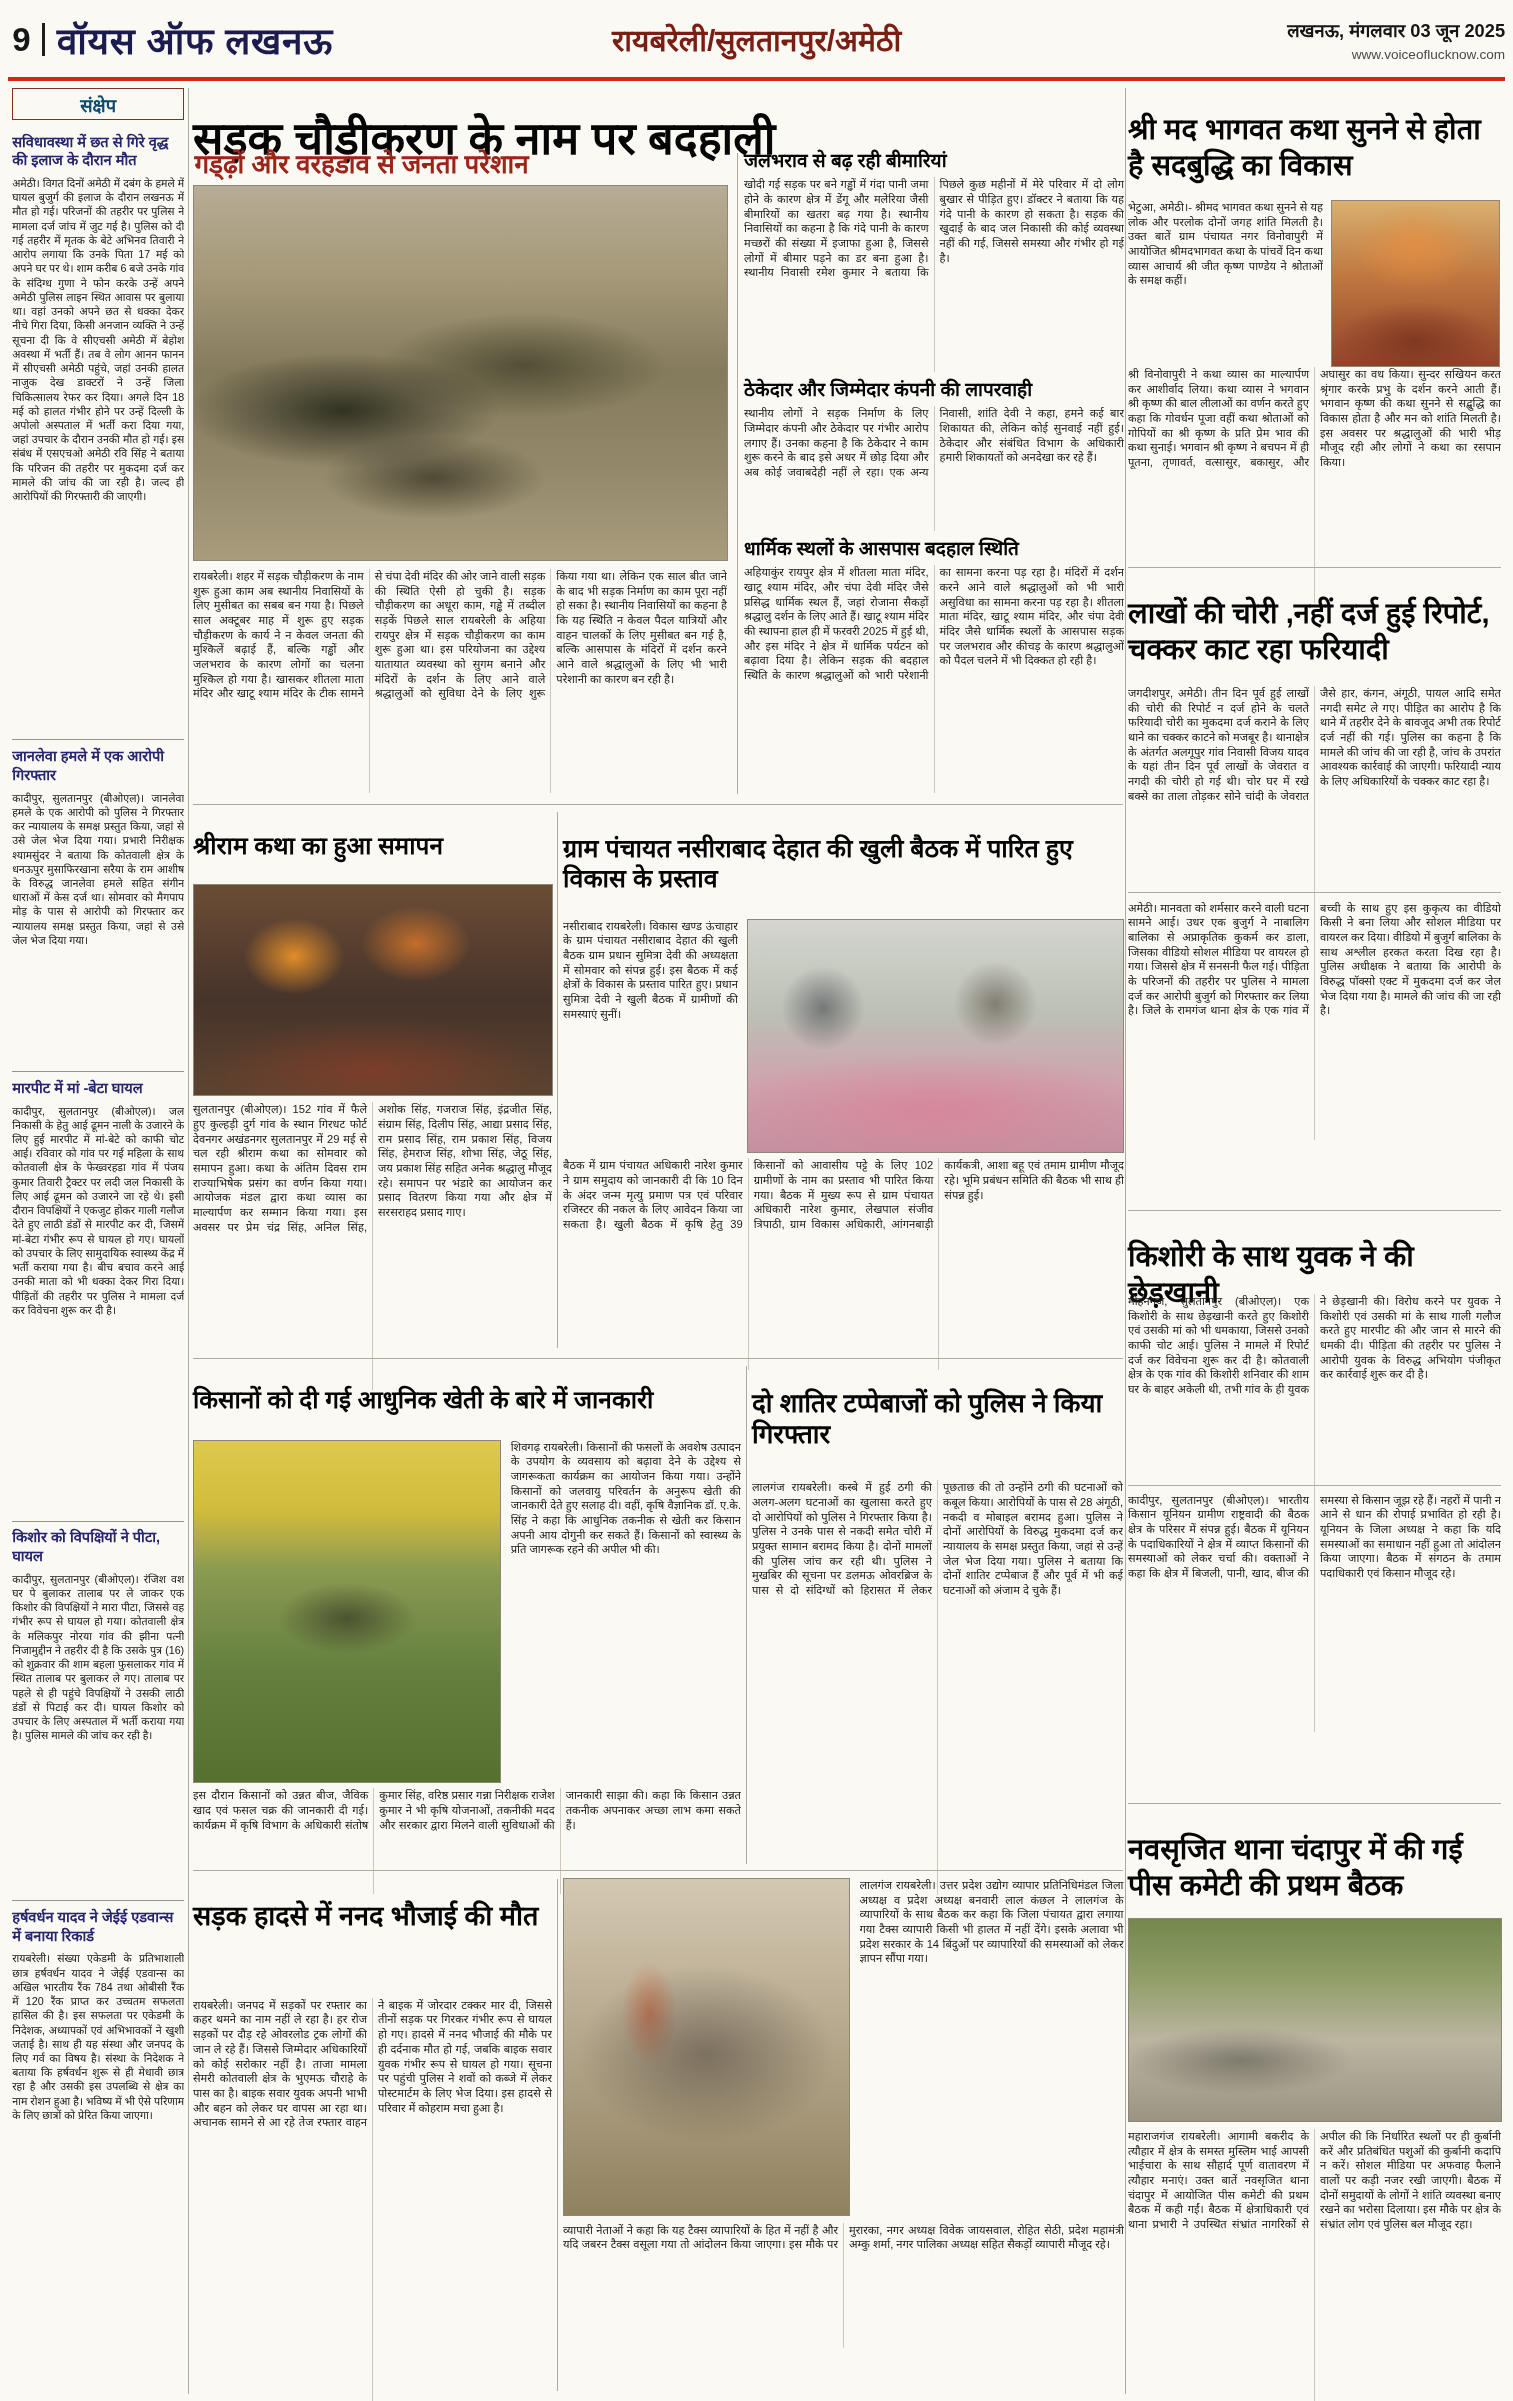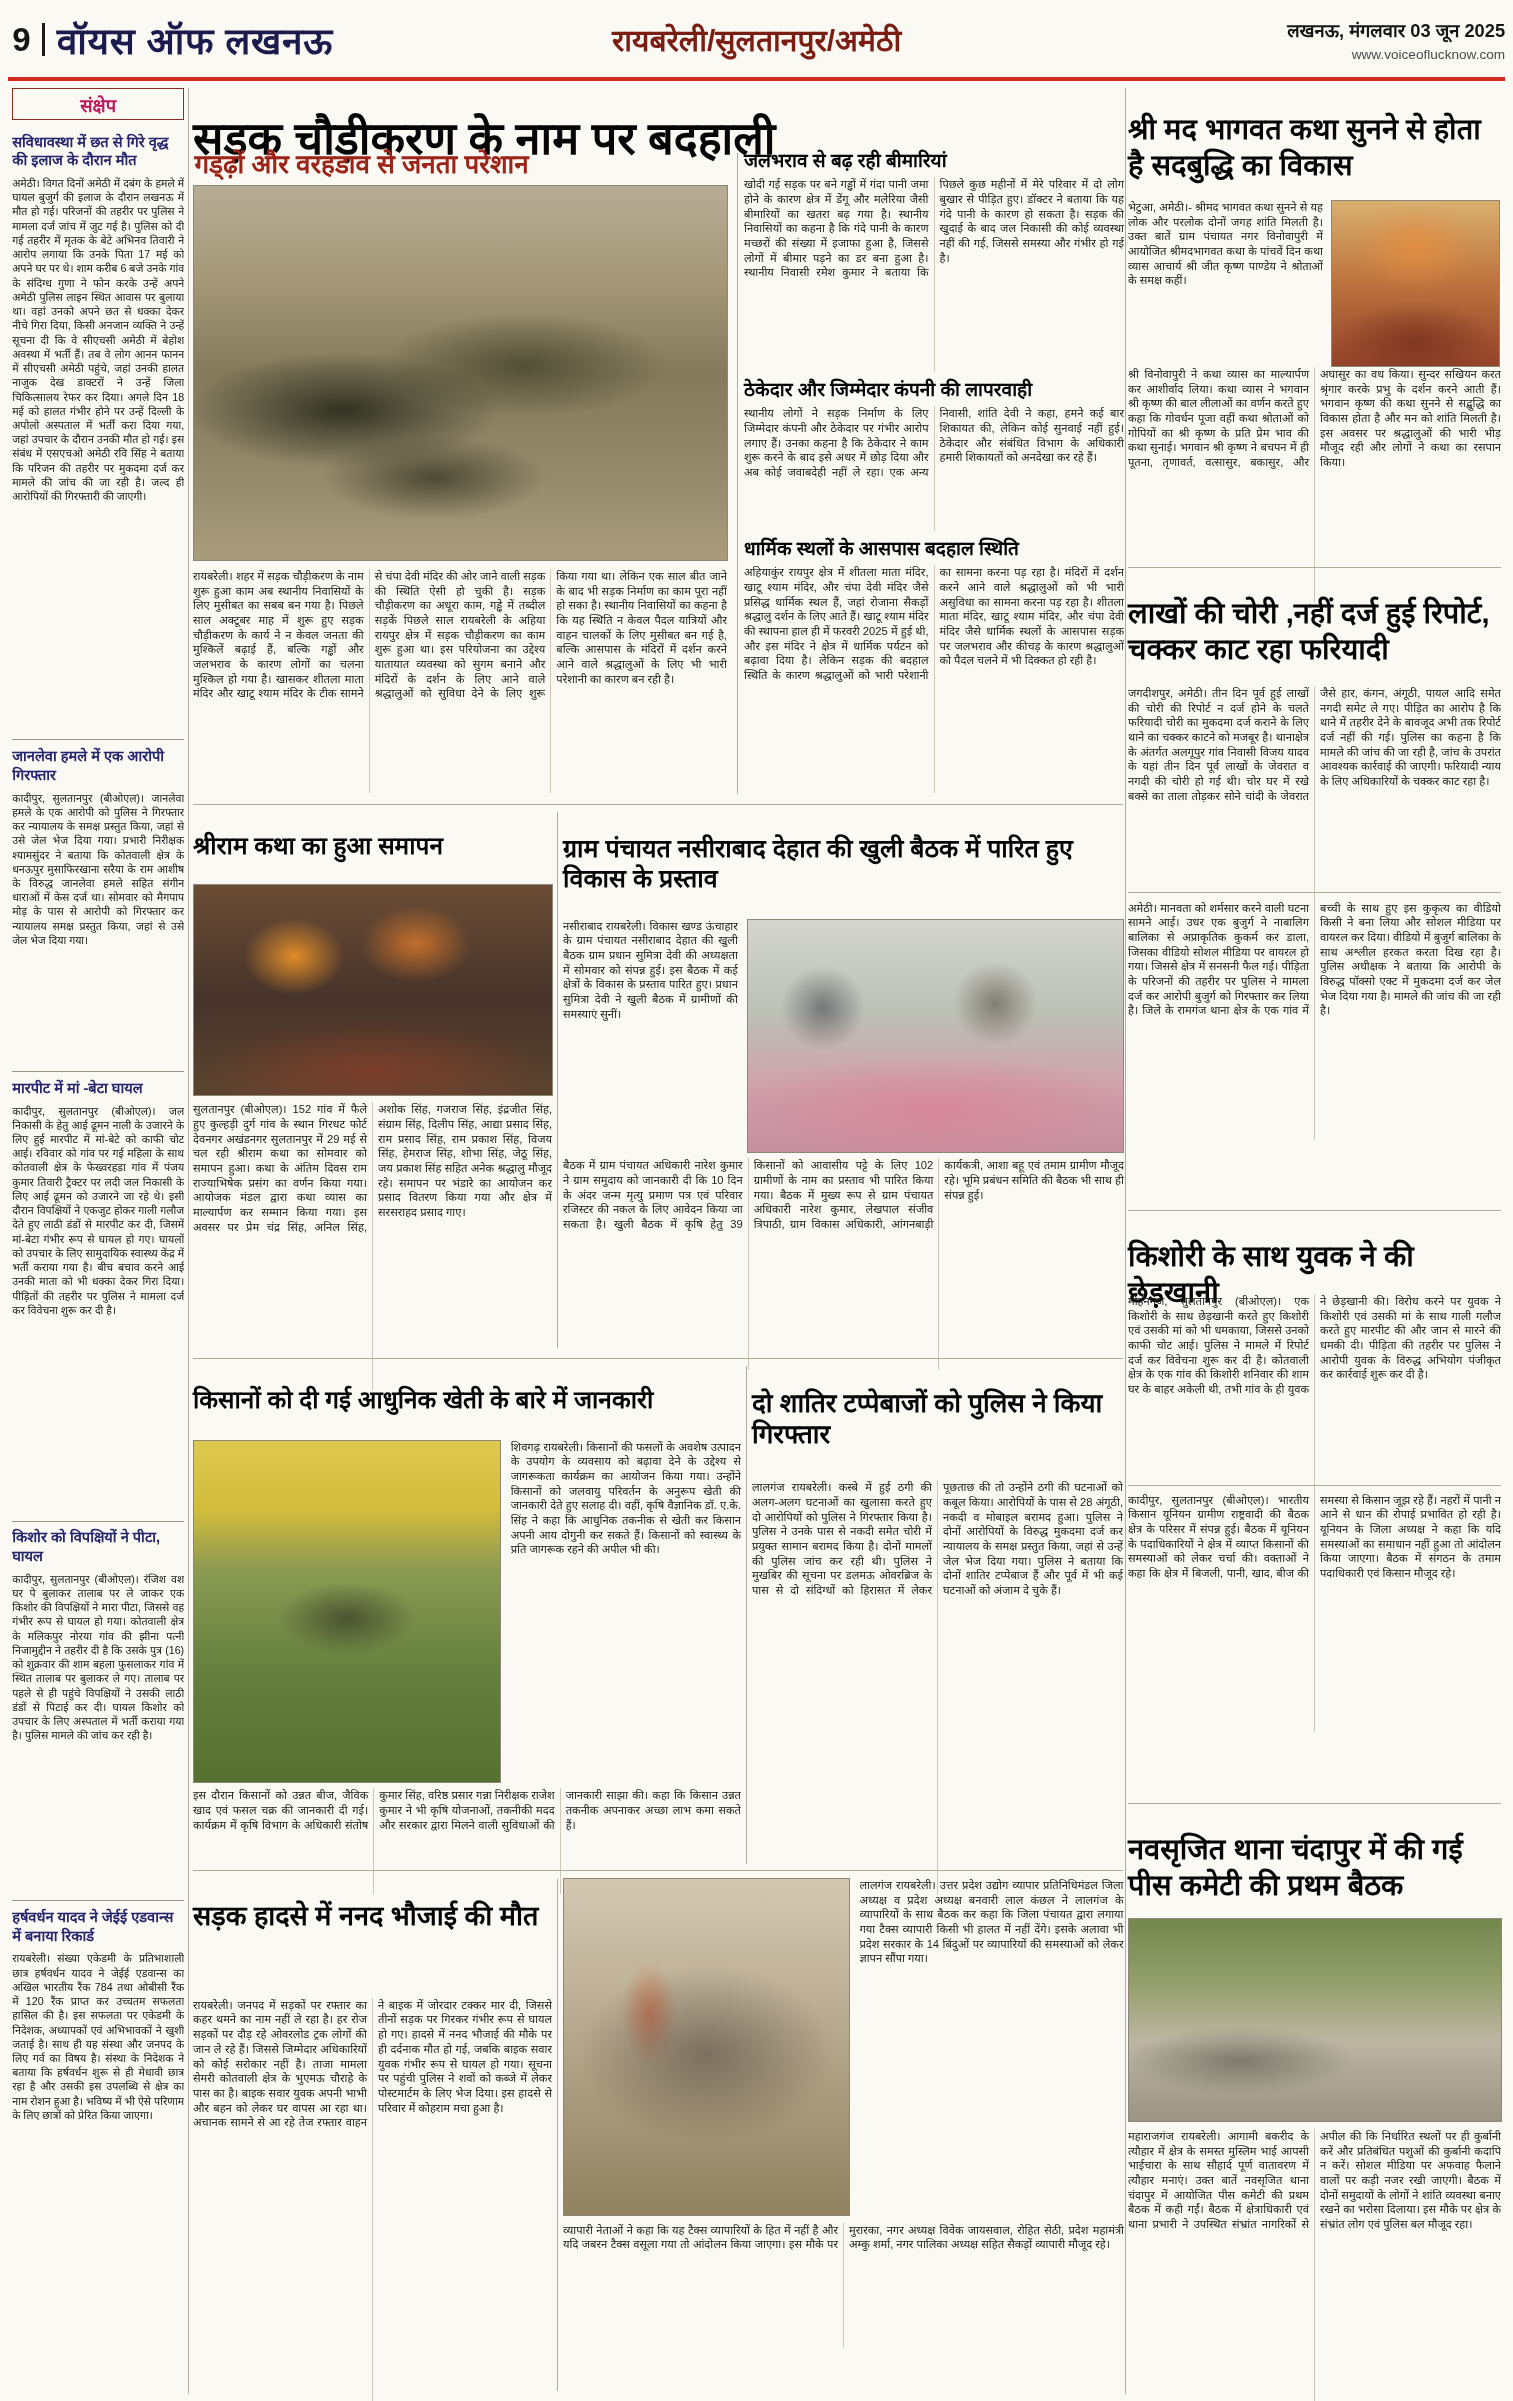--- a/index.html
+++ b/index.html
@@ -21,21 +21,21 @@
   #pageno{font-size:33px;font-weight:700;padding:0 11px 0 4.1px;border-right:3.4px solid #1d1d1d;line-height:1}
   #papername{font-size:37px;font-weight:800;color:#1c1b4e;margin-left:12.2px;letter-spacing:0.7px}
   #edition{position:absolute;left:50%;transform:translateX(-50%);font-size:30px;font-weight:700;color:#7a1d12;white-space:nowrap}
   #dateblock{margin-left:auto;text-align:right}
   #dateline{font-size:18.3px;font-weight:700}
   #website{font-size:13.6px;color:#4a4a4a;margin-top:5.4px}
   #redrule{position:absolute;left:8.1px;top:77px;width:1497px;height:4.1px;background:#d0281c}
 
   
   #briefs{position:absolute;left:12.2px;top:88px;width:172px;height:2307px;overflow:hidden}
-  #sankshep{border:1.4px solid #8a2c20;color:#be185d;font-weight:700;font-size:18.3px;text-align:center;padding:2.7px 0;margin-bottom:5.4px}
+  #sankshep{border:1.4px solid #8a2c20;color:#0c4a6e;font-weight:700;font-size:18.3px;text-align:center;padding:2.7px 0;margin-bottom:5.4px}
   .brief{border-bottom:0.7px solid #9a9488;padding:6.8px 0;overflow:hidden}
   .brief h3{font-size:14.6px;line-height:1.28;color:#26266e;margin:0 0 6.1px;font-weight:700}
   .brief p{margin:0;font-size:10.7px;line-height:1.33;text-align:justify}
   .bh1{height:600px}.bh2{height:317px}.bh3{height:435px}.bh4{height:365px}.bh5{height:503px;border-bottom:none}
 
   
   #center{position:absolute;left:193px;top:88px;width:930px;height:2309px}
   #right{position:absolute;left:1128px;top:88px;width:373px;height:2309px}
 
   

